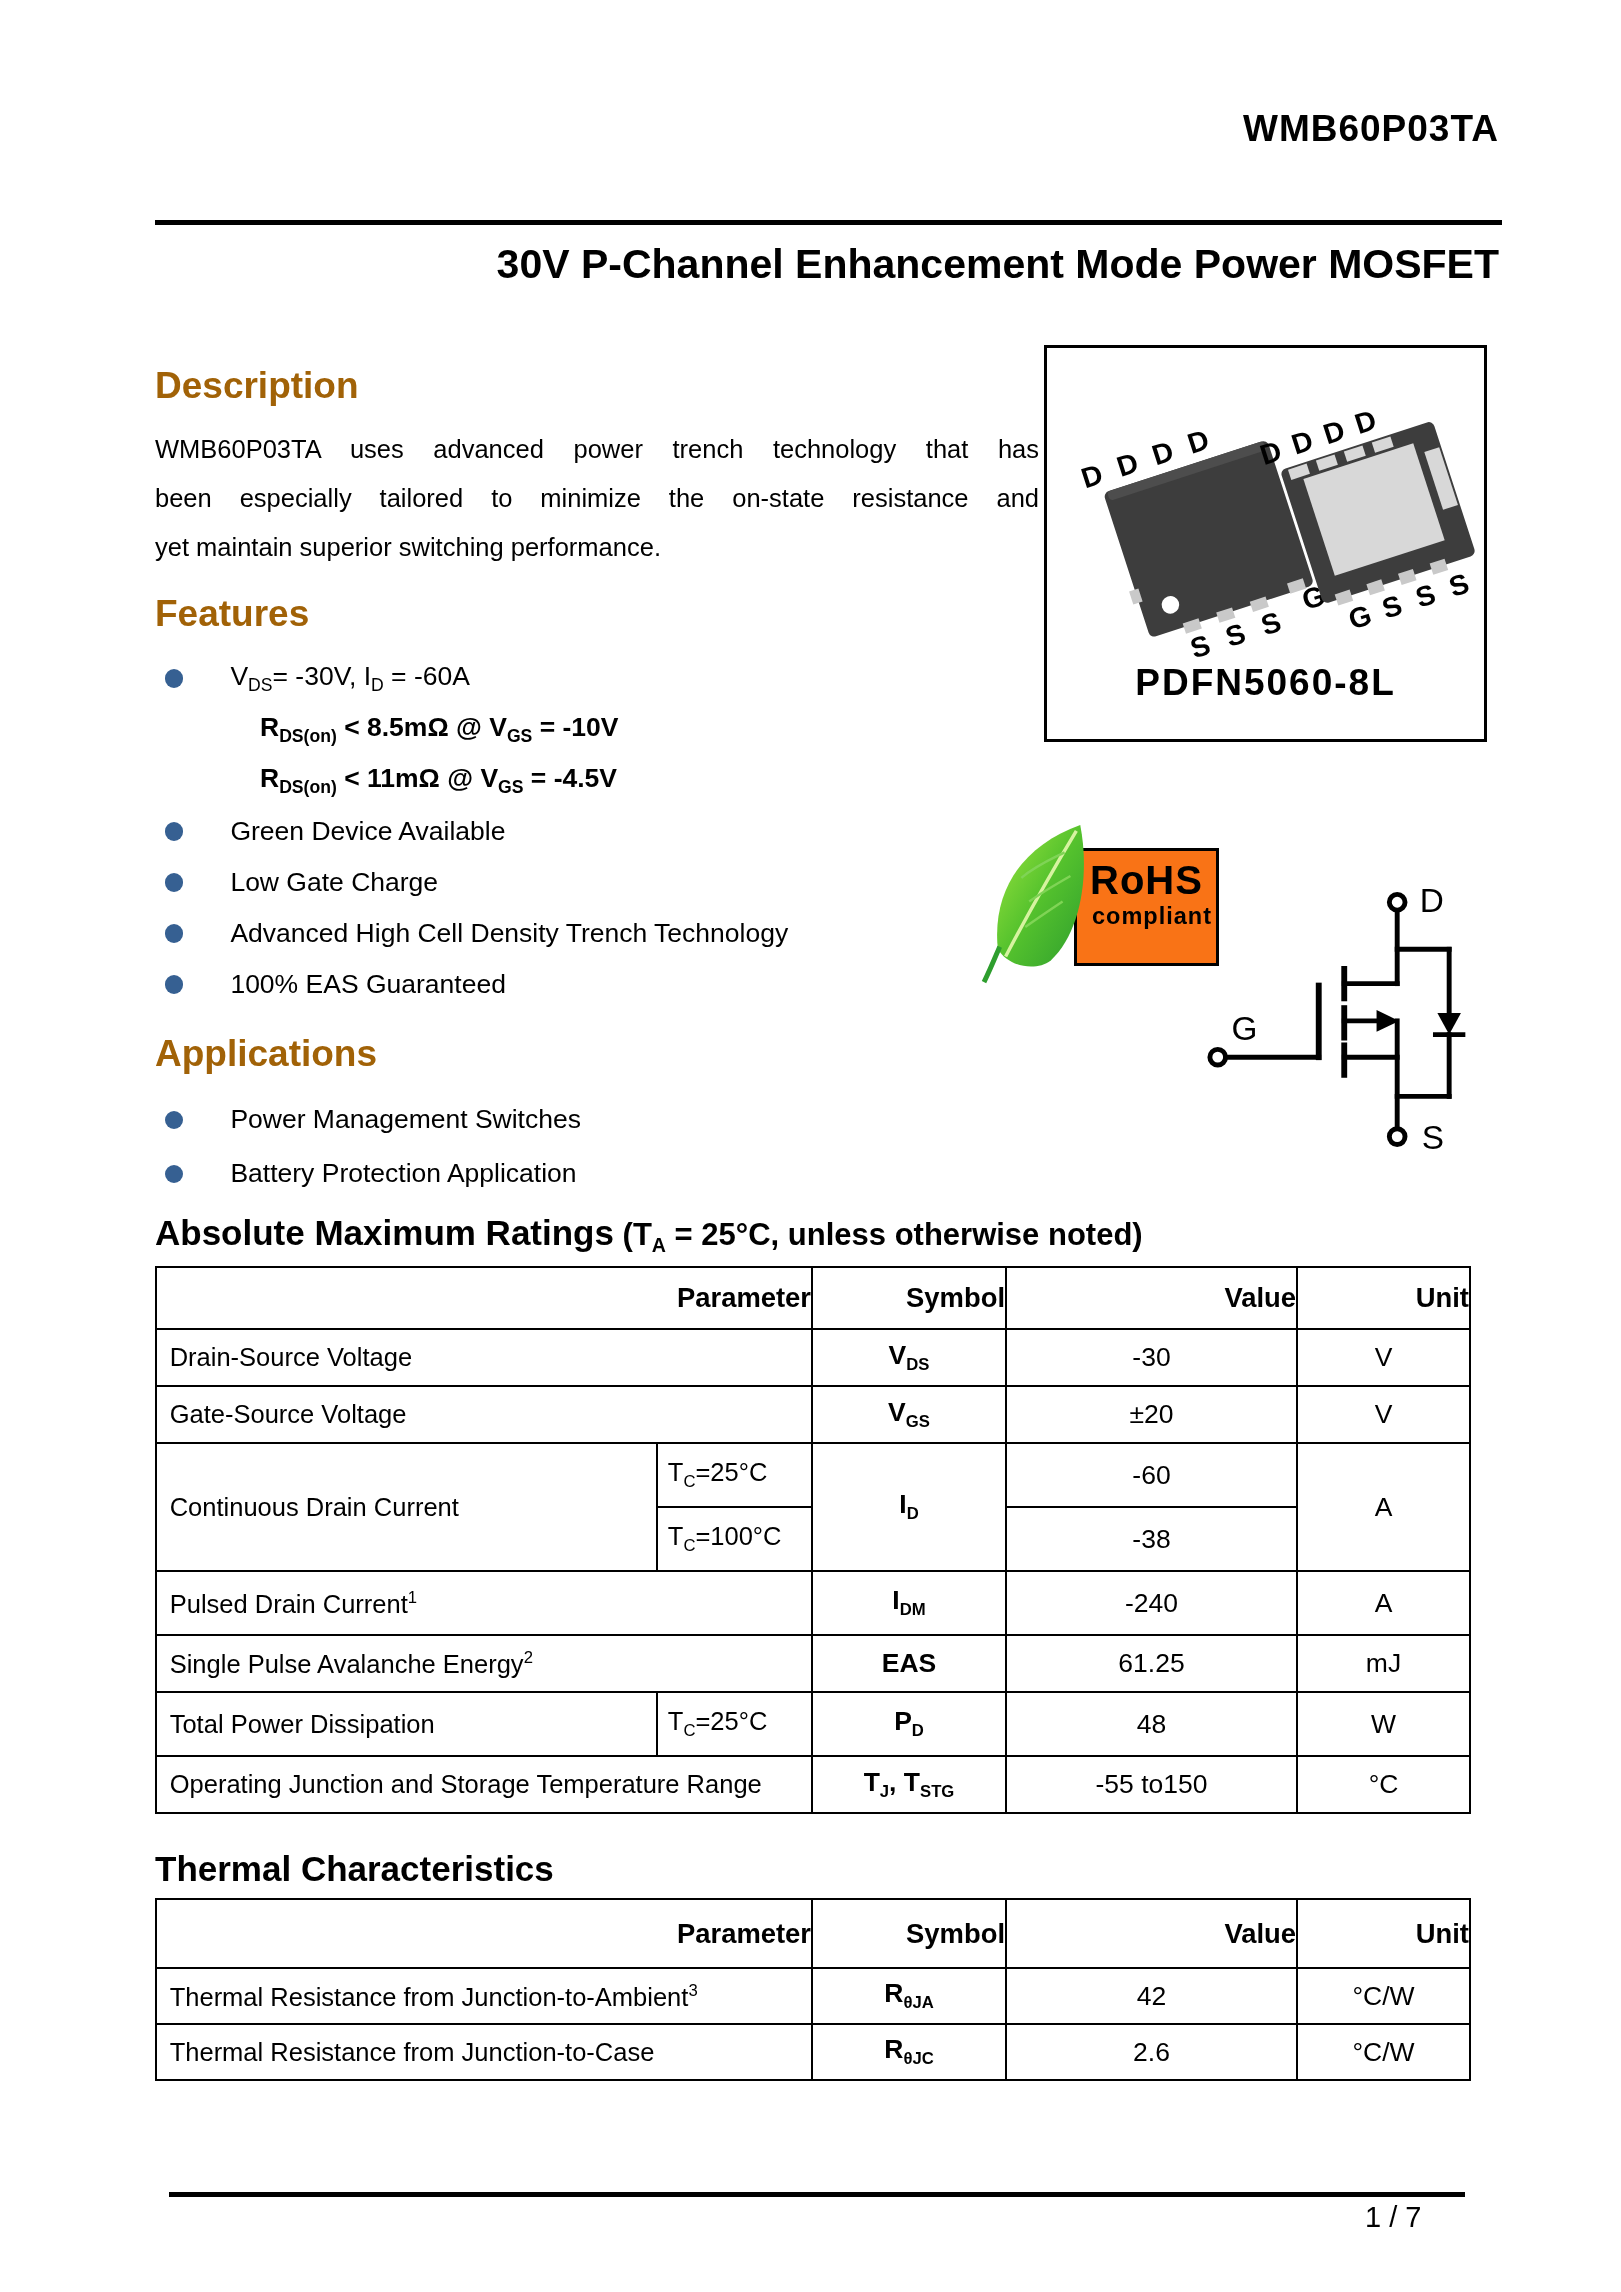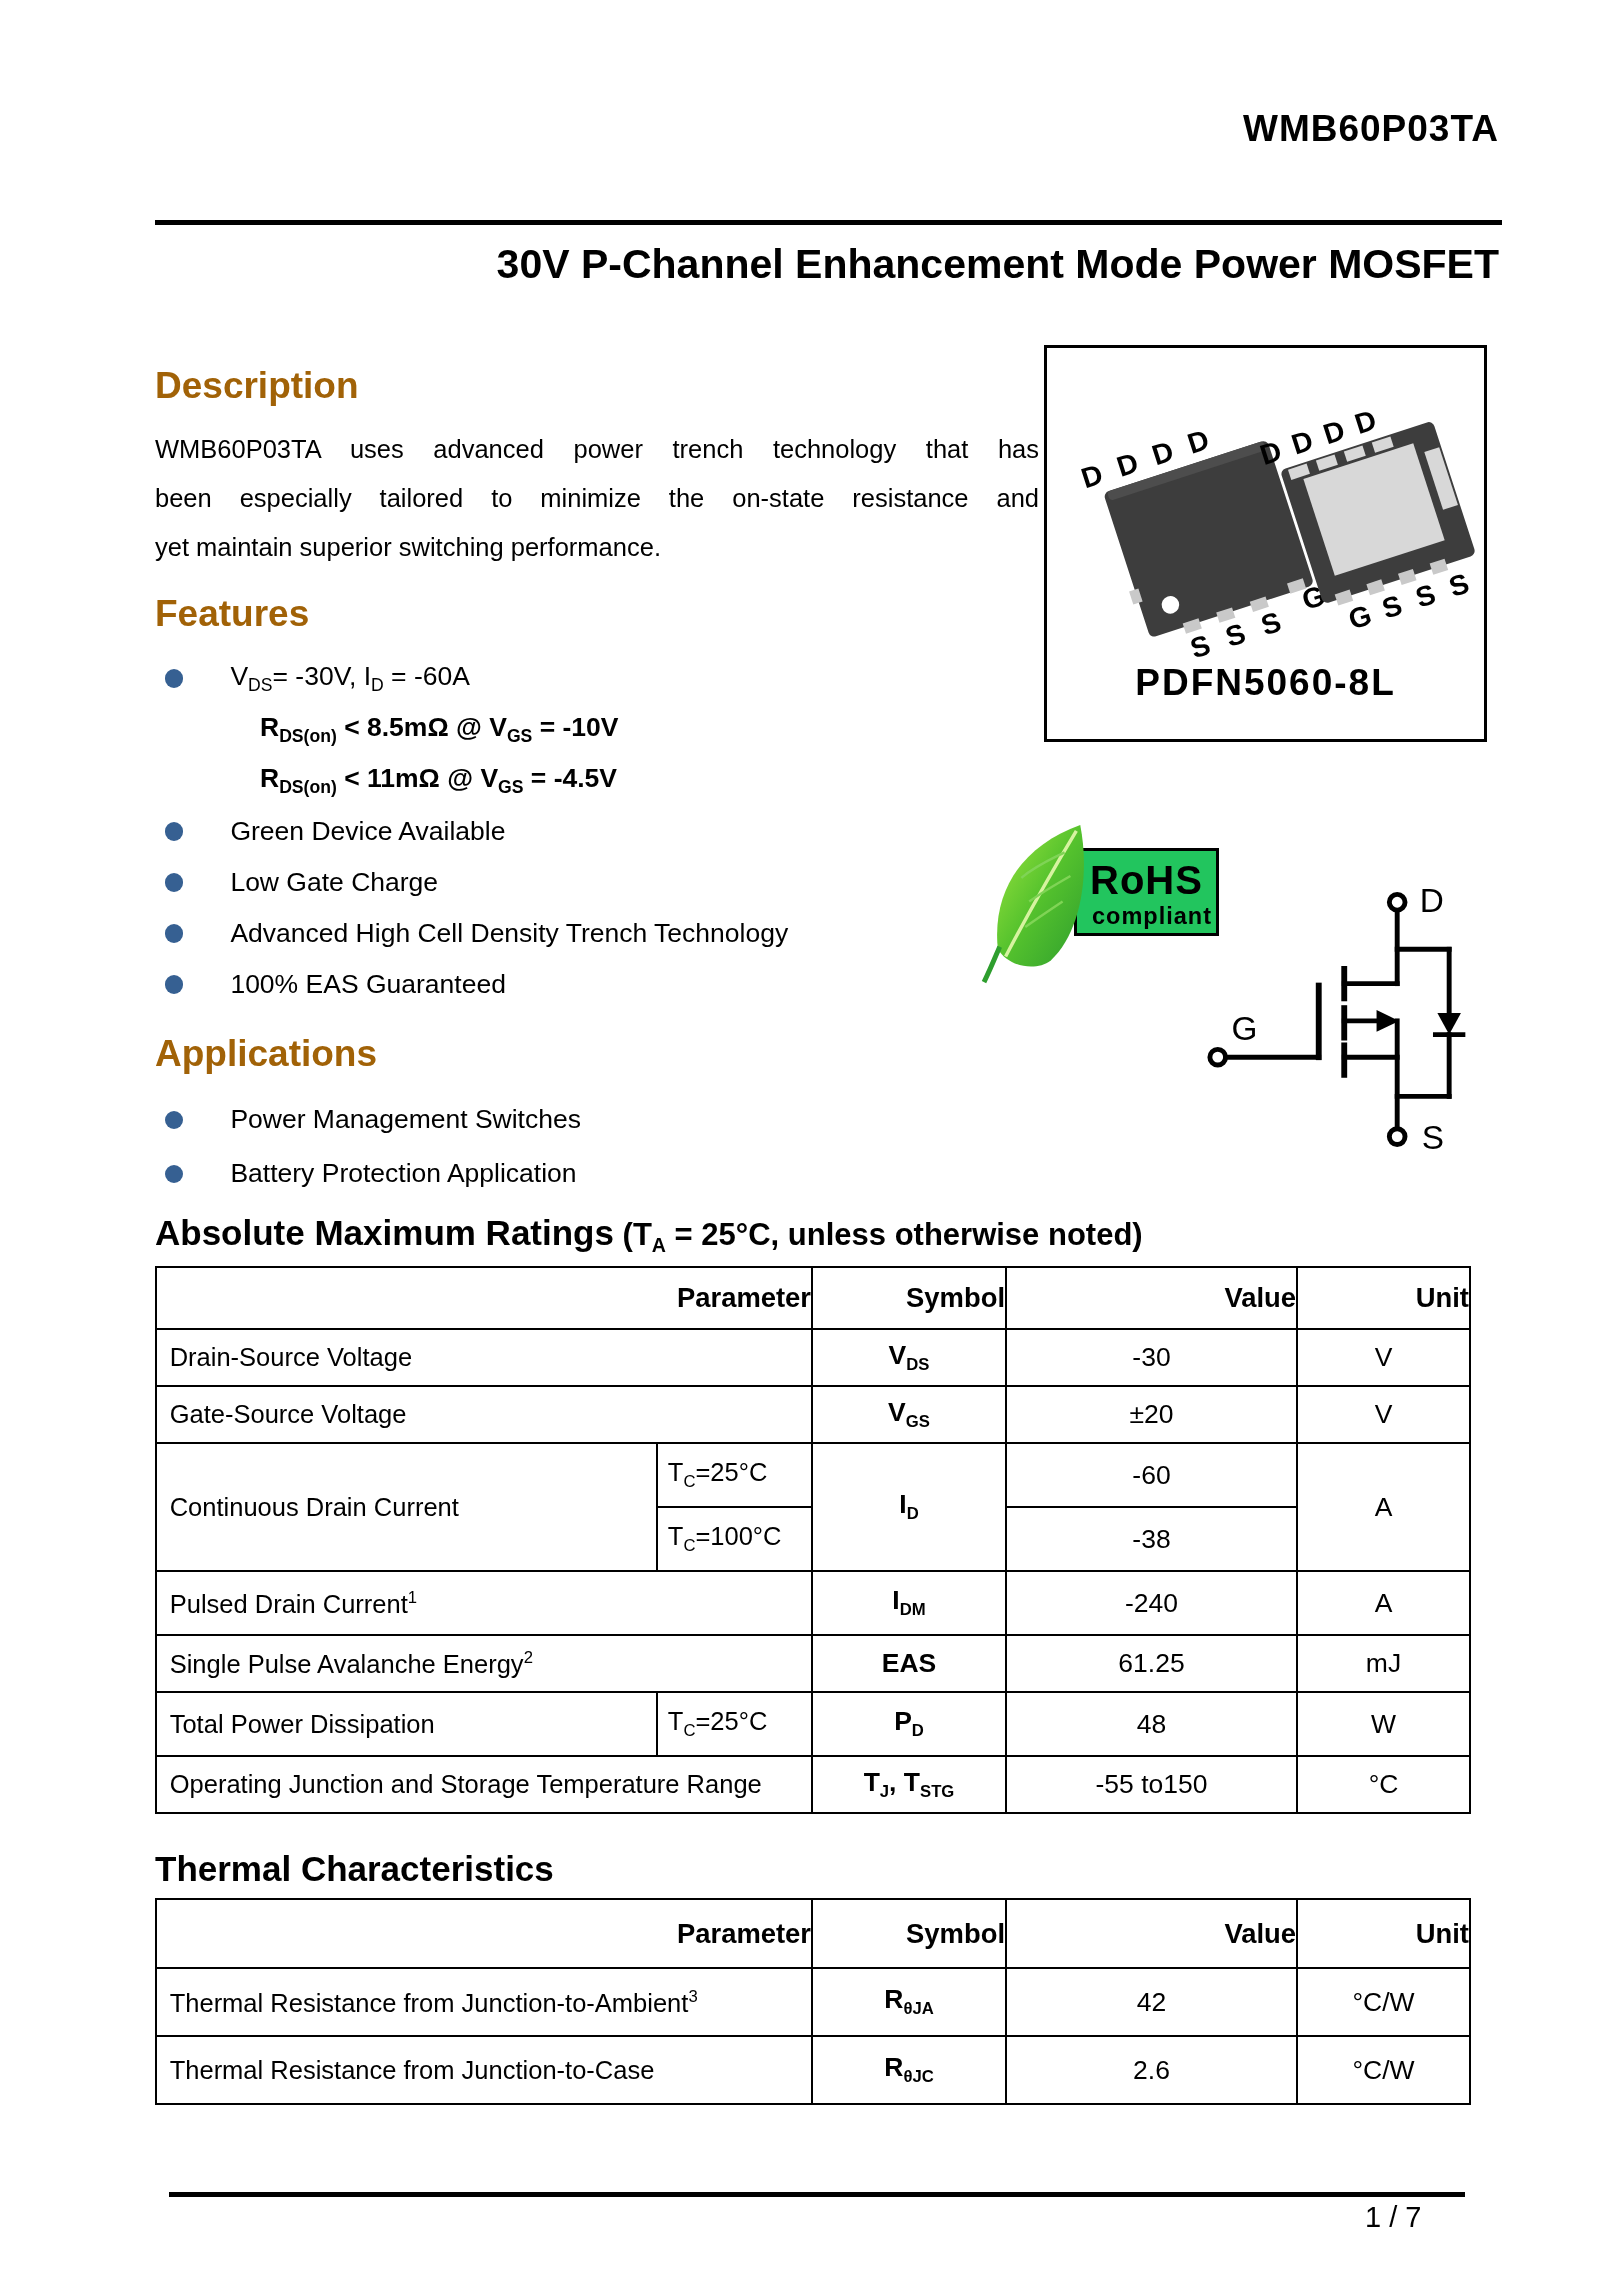--- a/index.html
+++ b/index.html
@@ -31,22 +31,22 @@
   sub.fs { font-size:17.6px; }
 
   
   .pkg-box { left:1044px; top:345px; width:443px; height:397px; border:3.9px solid #000; background:#fff; }
   .pkg-label { position:absolute; bottom:35px; left:0; width:100%; text-align:center;
                font-size:37px; font-weight:bold; letter-spacing:2px; }
   .pin-lbl { font-size:29px; font-weight:bold; fill:#000; font-family:"Liberation Sans",sans-serif; }
 
   
   .rohs-wrap { left:978px; top:819px; width:247px; height:165px; }
-  .rohs-box { position:absolute; left:96px; top:29px; width:145px; height:88px;
-              border:3.9px solid #000; background:#22c55e; text-align:center; padding-top:7.8px; }
+  .rohs-box { position:absolute; left:96px; top:29px; width:145px; height:118px;
+              border:3.9px solid #000; background:#f97316; text-align:center; padding-top:7.8px; }
   .rohs-big { font-size:40px; font-weight:bold; line-height:43px; letter-spacing:1px; }
   .rohs-small { font-size:23.5px; font-weight:bold; line-height:29px; letter-spacing:1px;padding-left:11px; }
   .leaf-svg { position:absolute; left:0; top:0; z-index:2; }
 
   
   .mosfet-svg { left:1204px; top:861px; }
   .mos-lbl { font-size:34px; fill:#000; font-family:"Liberation Sans",sans-serif; }
 
   
   .amr-heading { left:155px; top:1213px; font-size:35px; font-weight:bold; }
@@ -59,21 +59,21 @@
   table.spec td { border:2px solid #000; vertical-align:middle; text-align:center; font-size:26.5px; }
   table.spec td.hdr { font-weight:bold; font-size:27.4px;text-align:right; }
   table.spec td.param { text-align:left; padding-left:12.7px; font-size:25.5px; }
   table.spec td.cond { text-align:left; padding-left:9.8px; font-size:25.5px; }
   table.spec td.sym { font-weight:bold; }
   table.spec sub { font-size:16.7px; font-weight:inherit; }
   table.spec sup { font-size:16.7px; }
   .amr-table { left:155px; top:1266px; width:1314px; }
   .thermal-table { left:155px; top:1898px; width:1314px; }
   tr.h63 { height:62px; } tr.h64 { height:57px; } tr.h65 { height:64px; }
-  tr.h70 { height:69px; } tr.h69 { height:68px;padding-left:20px; }
+  tr.h70 { height:69px; } tr.h69 { height:56px;padding-left:20px; }
 
   
   .footer-rule { left:169px; top:2192px; width:1296px; height:4.9px; background:#000; }
   .footer-page { left:1365px; top:2201px; font-size:29px; }
 </style>
 </head>
 <body>
 
 <div class="abs doc-title">WMB60P03TA</div>
 <div class="abs title-rule"></div>

